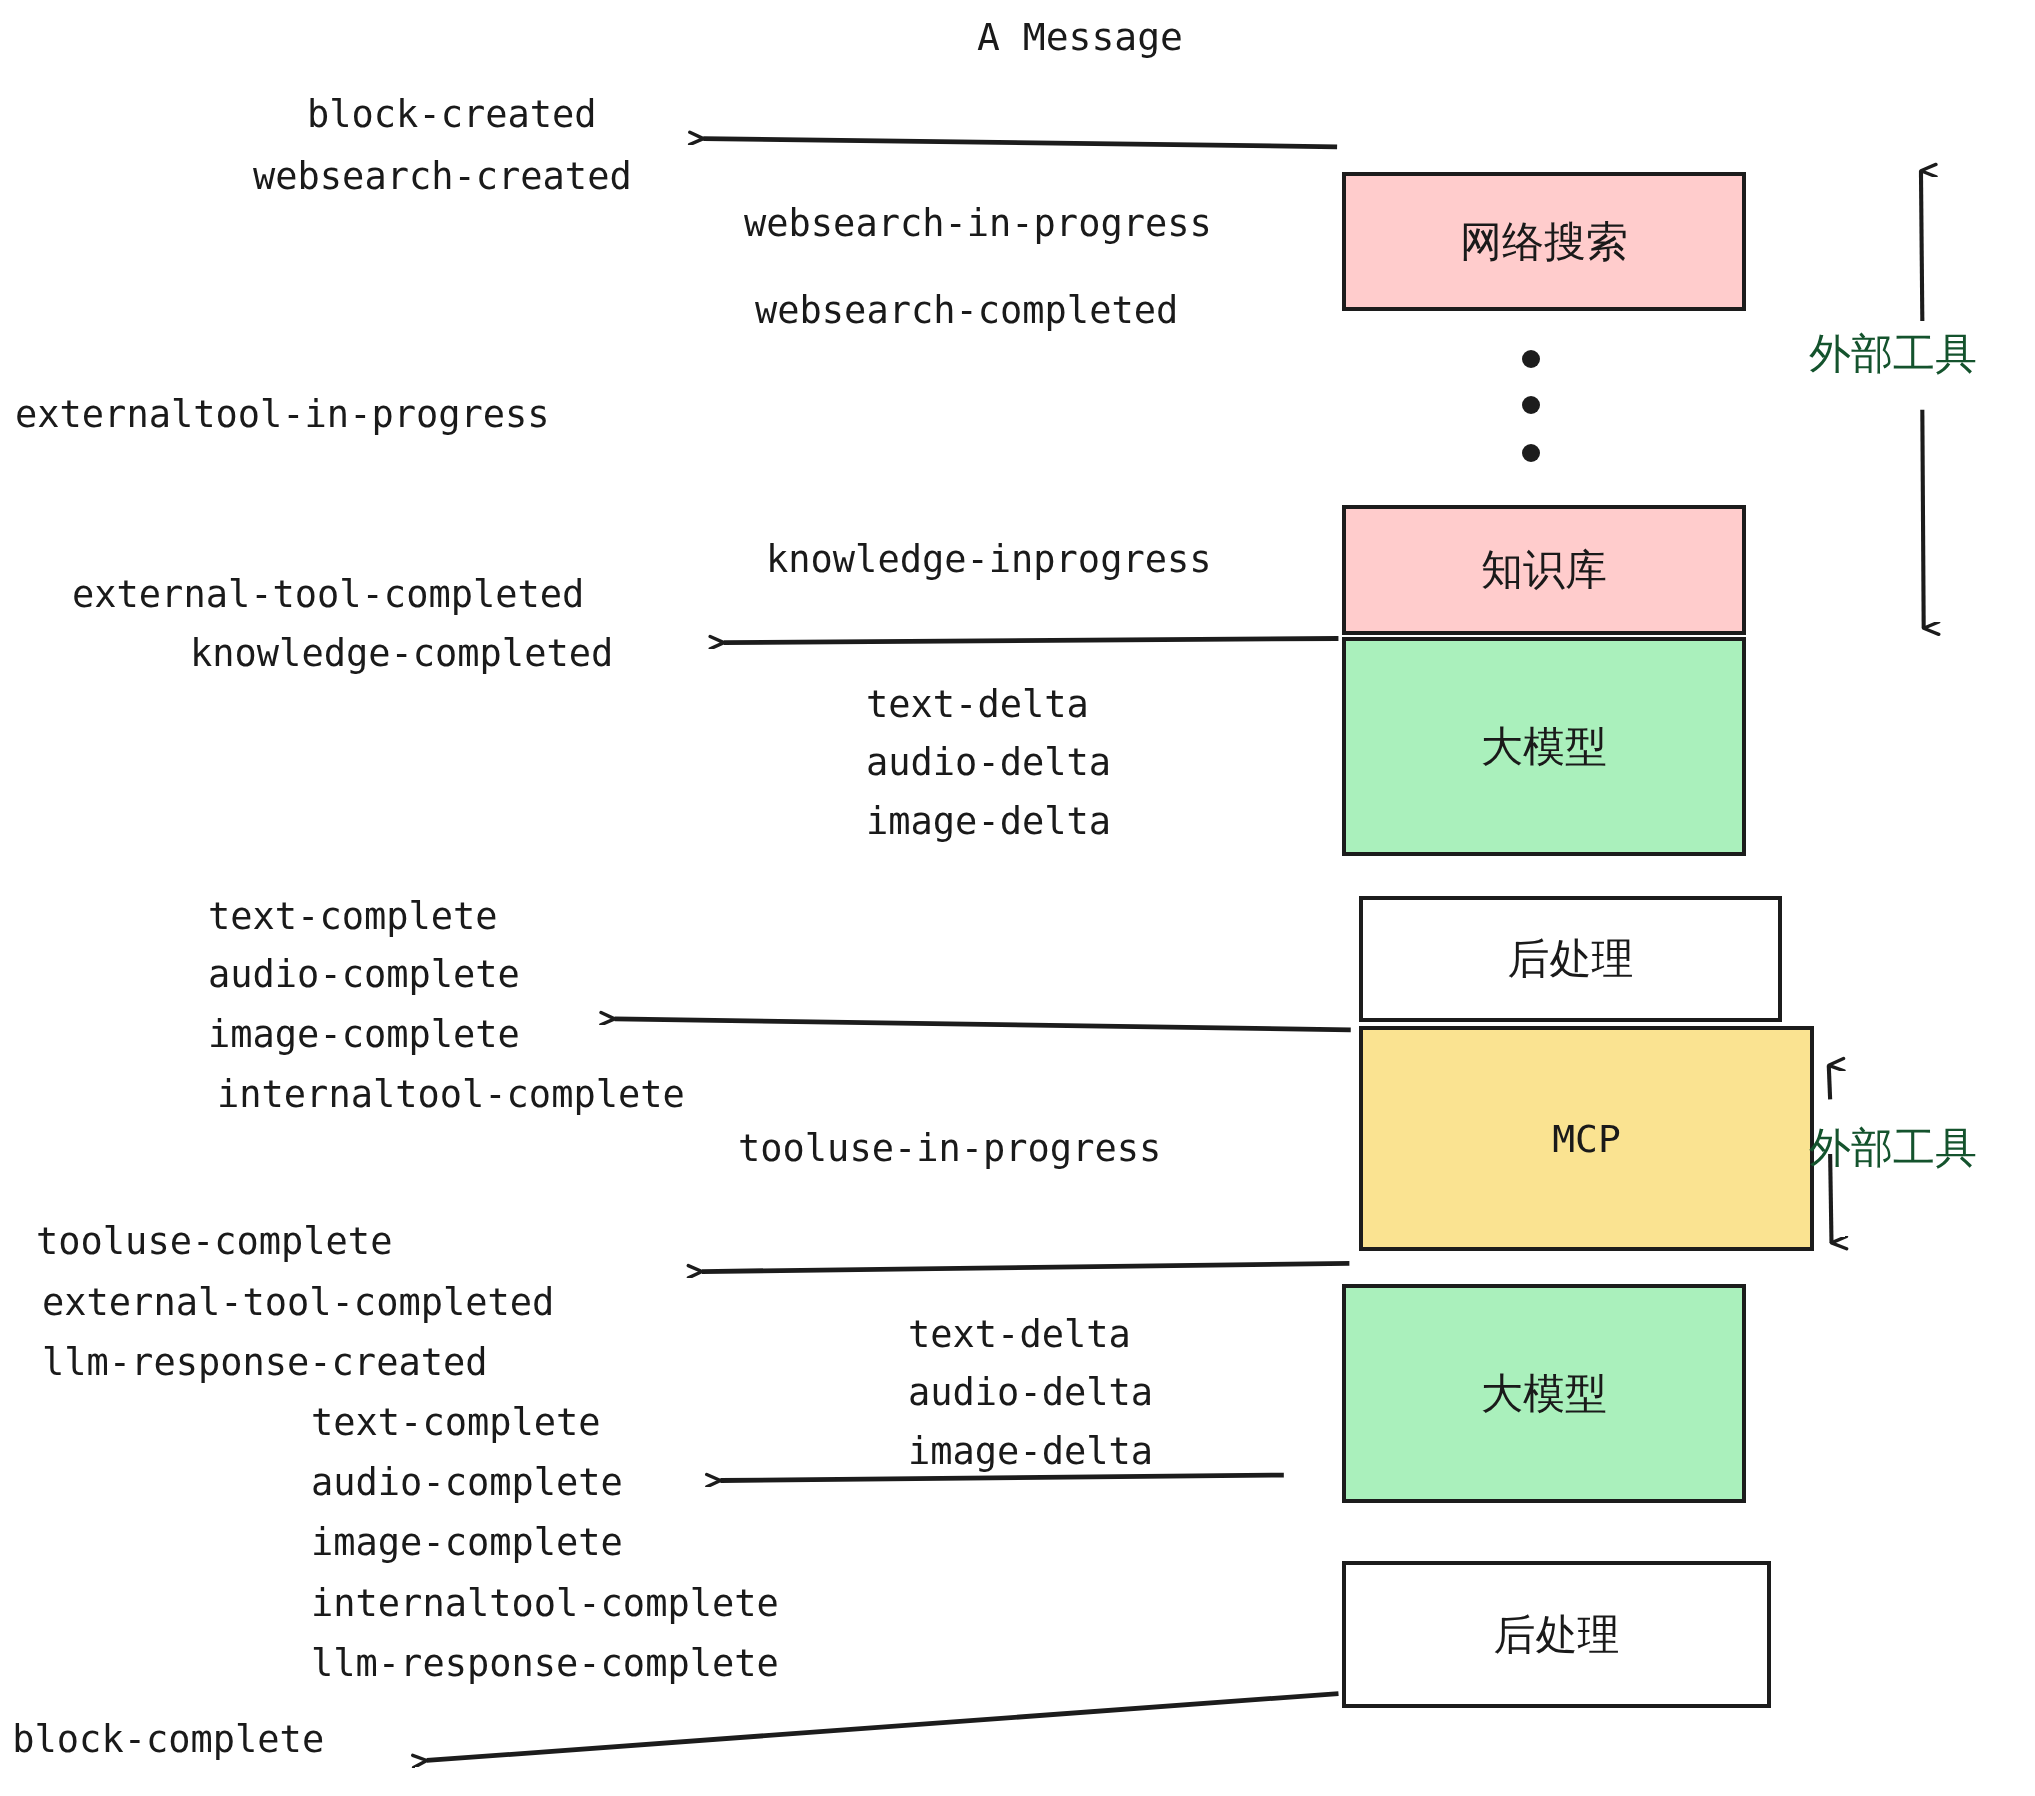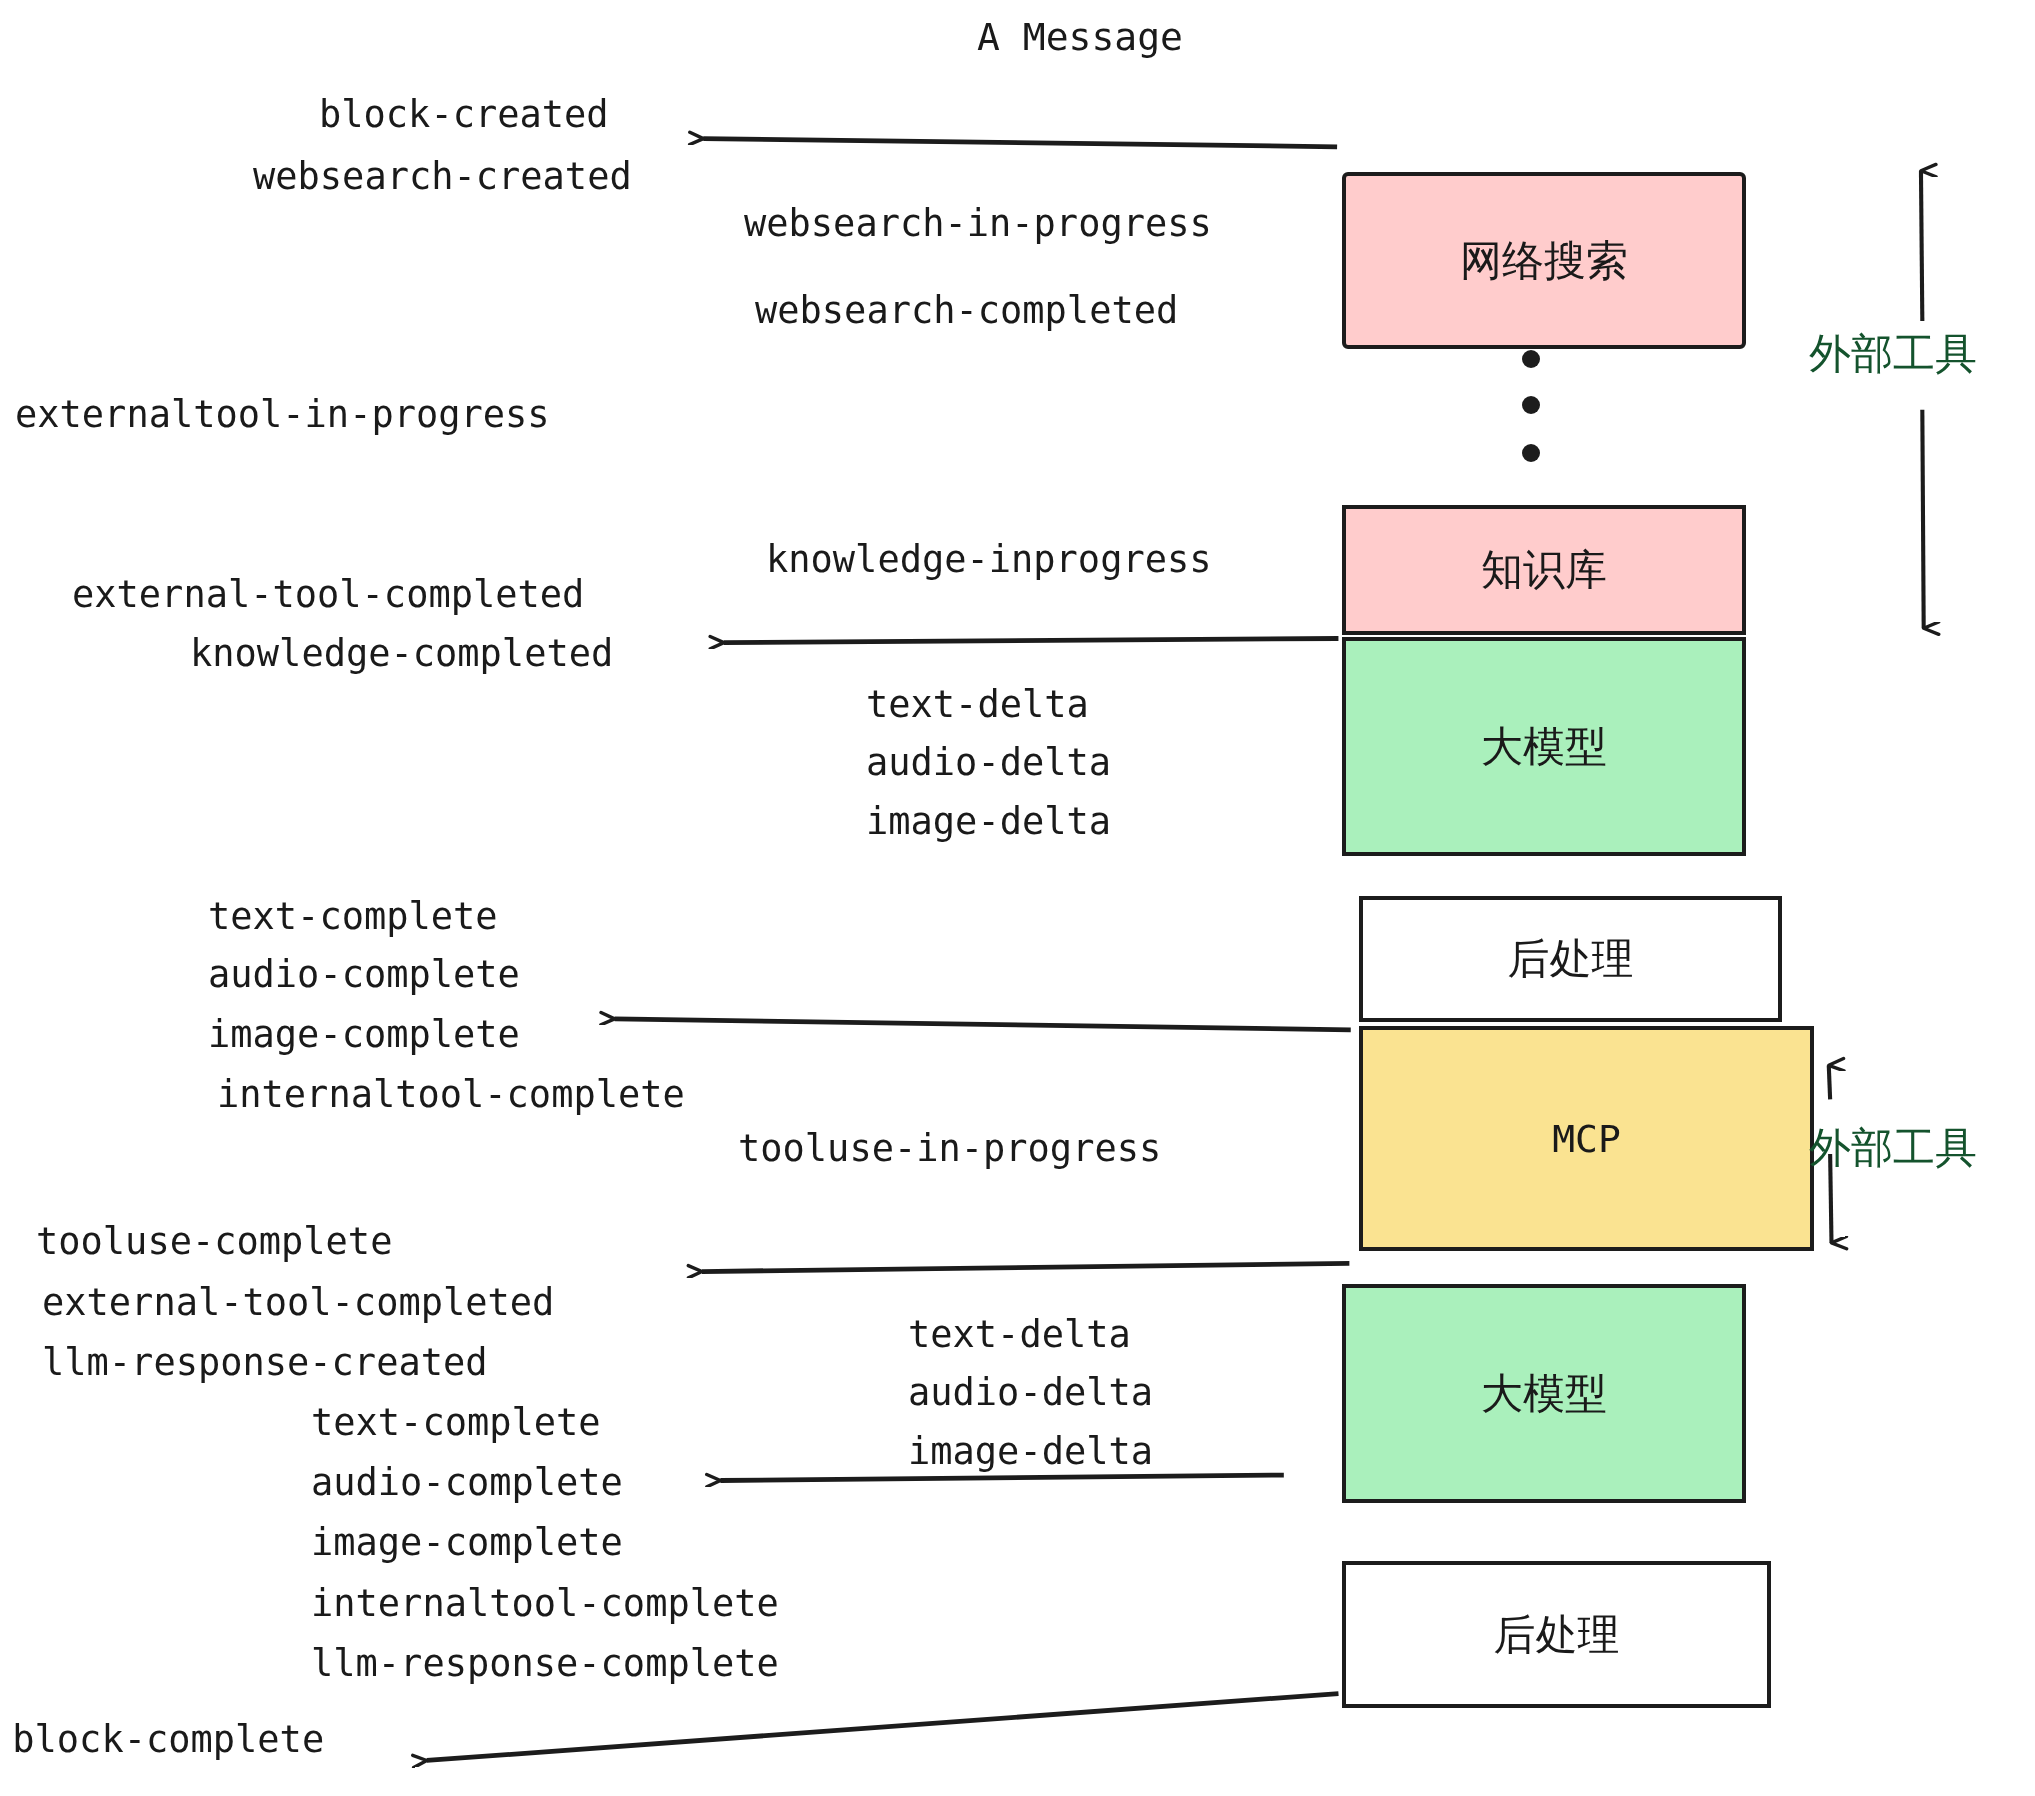--- a/index.html
+++ b/index.html
@@ -95,21 +95,21 @@
 
     <path d="M1960,2480 L625,2578" fill="none" stroke="#1c1c1c" stroke-width="7" marker-end="url(#ah)"></path>
 
     <path d="M2815,470 L2813,250" fill="none" stroke="#1c1c1c" stroke-width="6" marker-end="url(#ahu)"></path>
     <path d="M2815,600 L2817,920" fill="none" stroke="#1c1c1c" stroke-width="6" marker-end="url(#ahd)"></path>
 
     <path d="M2680,1610 L2678,1560" fill="none" stroke="#1c1c1c" stroke-width="6" marker-end="url(#ahu)"></path>
     <path d="M2680,1690 L2682,1820" fill="none" stroke="#1c1c1c" stroke-width="6" marker-end="url(#ahd)"></path>
   </svg>
 
-  <div class="box" style="left:1342px; top:172px; width:404px; height:177px; background:#ffcccc;border-radius:6px;">
+  <div class="box" style="left:1342px; top:172px; width:404px; height:139px; background:#ffcccc;">
     <span>网络搜索</span>
   </div>
 
   <div class="box" style="left:1342px; top:505px; width:404px; height:130px; background:#ffcccc;">
     <span>知识库</span>
   </div>
 
   <div class="box" style="left:1342px; top:637px; width:404px; height:219px; background:#aaf0bc;">
     <span>大模型</span>
   </div>
@@ -130,21 +130,21 @@
     <span>后处理</span>
   </div>
 
   <div class="dot" style="left:1522px; top:350px;"></div>
   <div class="dot" style="left:1522px; top:396px;"></div>
   <div class="dot" style="left:1522px; top:444px;"></div>
 
   <div class="sidelabel" style="left:1809px; top:326px;">外部工具</div>
   <div class="sidelabel" style="left:1809px; top:1120px;">外部工具</div>
 
-  <div class="evt" style="left:319px; top:96px;text-align:right;">block-created</div>
+  <div class="evt" style="left:307px; top:96px;text-align:right;">block-created</div>
   <div class="evt" style="left:253px; top:158px;">websearch-created</div>
   <div class="evt" style="left:744px; top:205px;">websearch-in-progress</div>
   <div class="evt" style="left:755px; top:292px;">websearch-completed</div>
   <div class="evt" style="left:766px; top:541px;">knowledge-inprogress</div>
   <div class="evt" style="left:15px; top:396px;">externaltool-in-progress</div>
   <div class="evt" style="left:72px; top:576px;">external-tool-completed</div>
   <div class="evt" style="left:190px; top:635px;">knowledge-completed</div>
   <div class="evt" style="left:866px; top:686px;">text-delta</div>
   <div class="evt" style="left:866px; top:744px;">audio-delta</div>
   <div class="evt" style="left:866px; top:803px;">image-delta</div>

